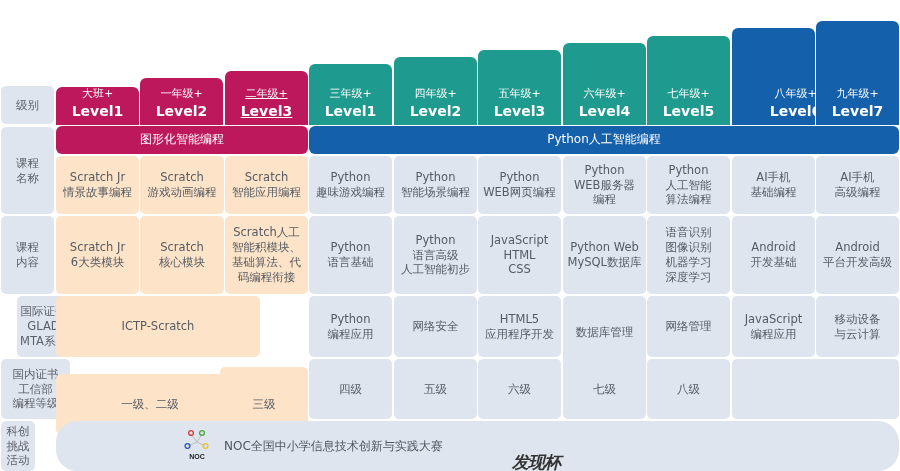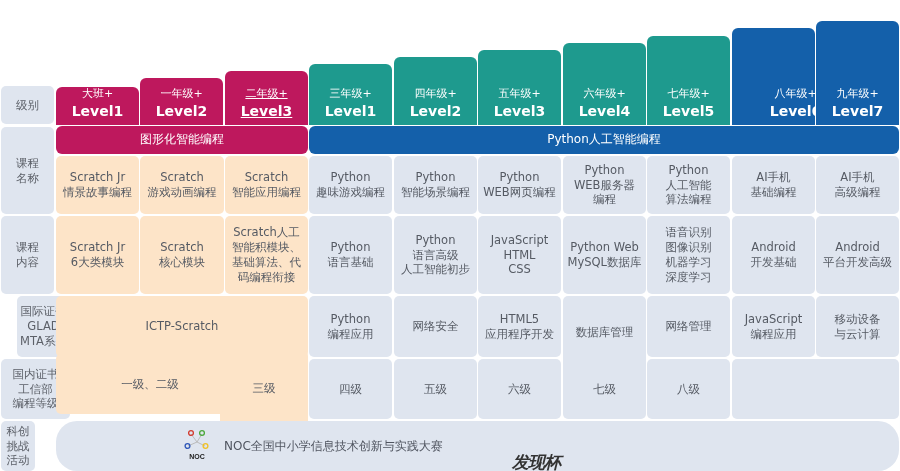--- a/index.html
+++ b/index.html
@@ -103,35 +103,35 @@
 MySQL数据库</div>
 <div class="cell grey" style="left:647px;top:216px;width:83px;height:78px;">语音识别
 图像识别
 机器学习
 深度学习</div>
 <div class="cell grey" style="left:732px;top:216px;width:83px;height:78px;">Android
 开发基础</div>
 <div class="cell grey" style="left:816px;top:216px;width:83px;height:78px;">Android
 平台开发高级</div>
 
-<div class="cell peach" style="left:56px;top:296px;width:252px;height:61px;text-align:right;">ICTP-Scratch</div>
+<div class="cell peach" style="left:56px;top:296px;width:204px;height:61px;text-align:right;">ICTP-Scratch</div>
 <div class="cell grey" style="left:309px;top:296px;width:83px;height:61px;">Python
 编程应用</div>
 <div class="cell grey" style="left:394px;top:296px;width:83px;height:61px;">网络安全</div>
 <div class="cell grey" style="left:478px;top:296px;width:83px;height:61px;">HTML5
 应用程序开发</div>
 <div class="cell grey" style="left:563px;top:296px;width:83px;height:73px;">数据库管理</div>
 <div class="cell grey" style="left:647px;top:296px;width:83px;height:61px;">网络管理</div>
 <div class="cell grey" style="left:732px;top:296px;width:83px;height:61px;">JavaScript
 编程应用</div>
 <div class="cell grey" style="left:816px;top:296px;width:83px;height:61px;">移动设备
 与云计算</div>
 
-<div class="cell peach" style="left:56px;top:354px;width:188px;height:60px;">一级、二级</div>
-<div class="cell peach" style="left:220px;top:351px;width:88px;height:75px;">三级</div>
+<div class="cell peach" style="left:56px;top:374px;width:188px;height:60px;">一级、二级</div>
+<div class="cell peach" style="left:220px;top:367px;width:88px;height:75px;">三级</div>
 <div class="cell grey" style="left:309px;top:359px;width:83px;height:60px;">四级</div>
 <div class="cell grey" style="left:394px;top:359px;width:83px;height:60px;">五级</div>
 <div class="cell grey" style="left:478px;top:359px;width:83px;height:60px;">六级</div>
 <div class="cell grey" style="left:563px;top:359px;width:83px;height:60px;">七级</div>
 <div class="cell grey" style="left:647px;top:359px;width:83px;height:60px;">八级</div>
 <div class="cell grey" style="left:732px;top:359px;width:167px;height:60px;"></div>
 
 <div class="activity abs" style="left:56px;top:421px;width:843px;height:50px;border-radius:21px;">
   <svg class="noc-logo" style="left:128px;top:8px;" width="26" height="34" viewBox="0 0 26 34">
     <line x1="13" y1="13" x2="7" y2="5" stroke="#bbb" stroke-width="1"></line>

